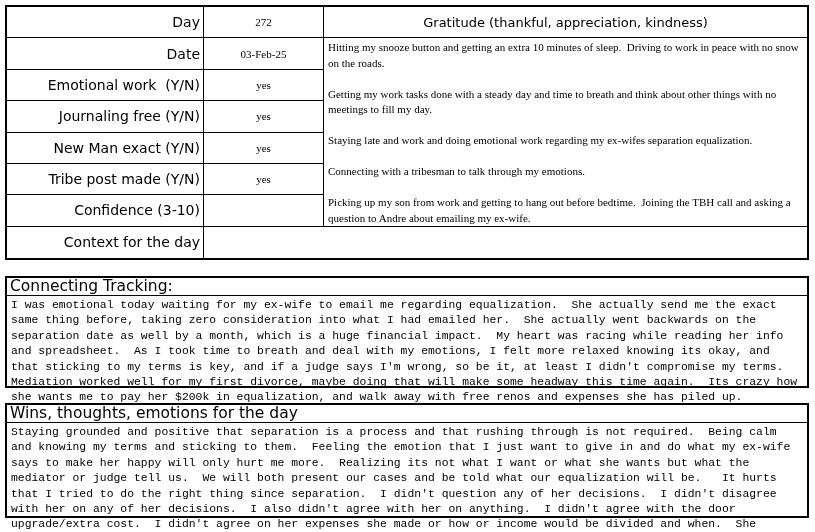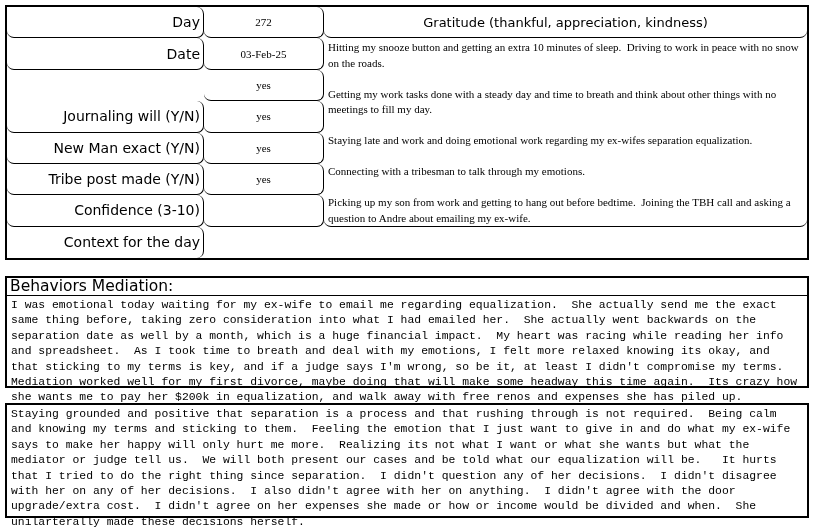--- a/index.html
+++ b/index.html
@@ -18,21 +18,21 @@
     position: absolute;
     left: 5px; top: 5px;
     width: 804px; height: 255px;
     box-sizing: border-box;
     border: 2px solid #000;
     display: grid;
     grid-template-columns: 197px 120px 1fr;
     grid-template-rows: repeat(8, 1fr);
     background: #fff;
   }
-  .cell { box-sizing: border-box; overflow: hidden; border-radius: 7px; }
+  .cell { box-sizing: border-box; overflow: hidden; }
   .lc {
     border-right: 1px solid #000;
     border-bottom: 1px solid #000;
     display: flex; align-items: center; justify-content: flex-end;
     padding-right: 3px;
     font-family: "DejaVu Sans", "Liberation Sans", sans-serif;
     font-size: 14px;
     white-space: pre;
   }
   .vc {
@@ -111,40 +111,42 @@
     <div class="cell vc c2 r2">03-Feb-25</div>
 
     <div class="cell gb">
       <p>Hitting my snooze button and getting an extra 10 minutes of sleep.  Driving to work in peace with no snow on the roads.</p>
       <p>Getting my work tasks done with a steady day and time to breath and think about other things with no meetings to fill my day.</p>
       <p>Staying late and work and doing emotional work regarding my ex-wifes separation equalization.</p>
       <p>Connecting with a tribesman to talk through my emotions.</p>
       <p>Picking up my son from work and getting to hang out before bedtime.  Joining the TBH call and asking a question to Andre about emailing my ex-wife.</p>
     </div>
 
+    <div class="cell lc c1 r3">Emotional work  (Y/N)</div>
     <div class="cell vc c2 r3">yes</div>
 
-    <div class="cell lc c1 r4">Journaling will (Y/N)</div>
+    <div class="cell lc c1 r4">Journaling free (Y/N)</div>
     <div class="cell vc c2 r4">yes</div>
 
     <div class="cell lc c1 r5">New Man exact (Y/N)</div>
     <div class="cell vc c2 r5">yes</div>
 
     <div class="cell lc c1 r6">Tribe post made (Y/N)</div>
     <div class="cell vc c2 r6">yes</div>
 
     <div class="cell lc c1 r7">Confidence (3-10)</div>
     <div class="cell vc c2 r7"></div>
 
     <div class="cell lc nb c1 r8">Context for the day</div>
     <div class="cell ctx"></div>
   </div>
 
   <div class="section behaviors">
-    <div class="section-header">Behaviors Mediation:</div>
+    <div class="section-header">Connecting Tracking:</div>
     <div class="section-body">I was emotional today waiting for my ex-wife to email me regarding equalization.  She actually send me the exact same thing before, taking zero consideration into what I had emailed her.  She actually went backwards on the separation date as well by a month, which is a huge financial impact.  My heart was racing while reading her info and spreadsheet.  As I took time to breath and deal with my emotions, I felt more relaxed knowing its okay, and that sticking to my terms is key, and if a judge says I'm wrong, so be it, at least I didn't compromise my terms.  Mediation worked well for my first divorce, maybe doing that will make some headway this time again.  Its crazy how she wants me to pay her $200k in equalization, and walk away with free renos and expenses she has piled up.</div>
   </div>
 
   <div class="section wins">
+    <div class="section-header">Wins, thoughts, emotions for the day</div>
     <div class="section-body">Staying grounded and positive that separation is a process and that rushing through is not required.  Being calm and knowing my terms and sticking to them.  Feeling the emotion that I just want to give in and do what my ex-wife says to make her happy will only hurt me more.  Realizing its not what I want or what she wants but what the mediator or judge tell us.  We will both present our cases and be told what our equalization will be.   It hurts that I tried to do the right thing since separation.  I didn't question any of her decisions.  I didn't disagree with her on any of her decisions.  I also didn't agree with her on anything.  I didn't agree with the door upgrade/extra cost.  I didn't agree on her expenses she made or how or income would be divided and when.  She unilarterally made these decisions herself.</div>
   </div>
 
 </div>
 
 </body></html>

